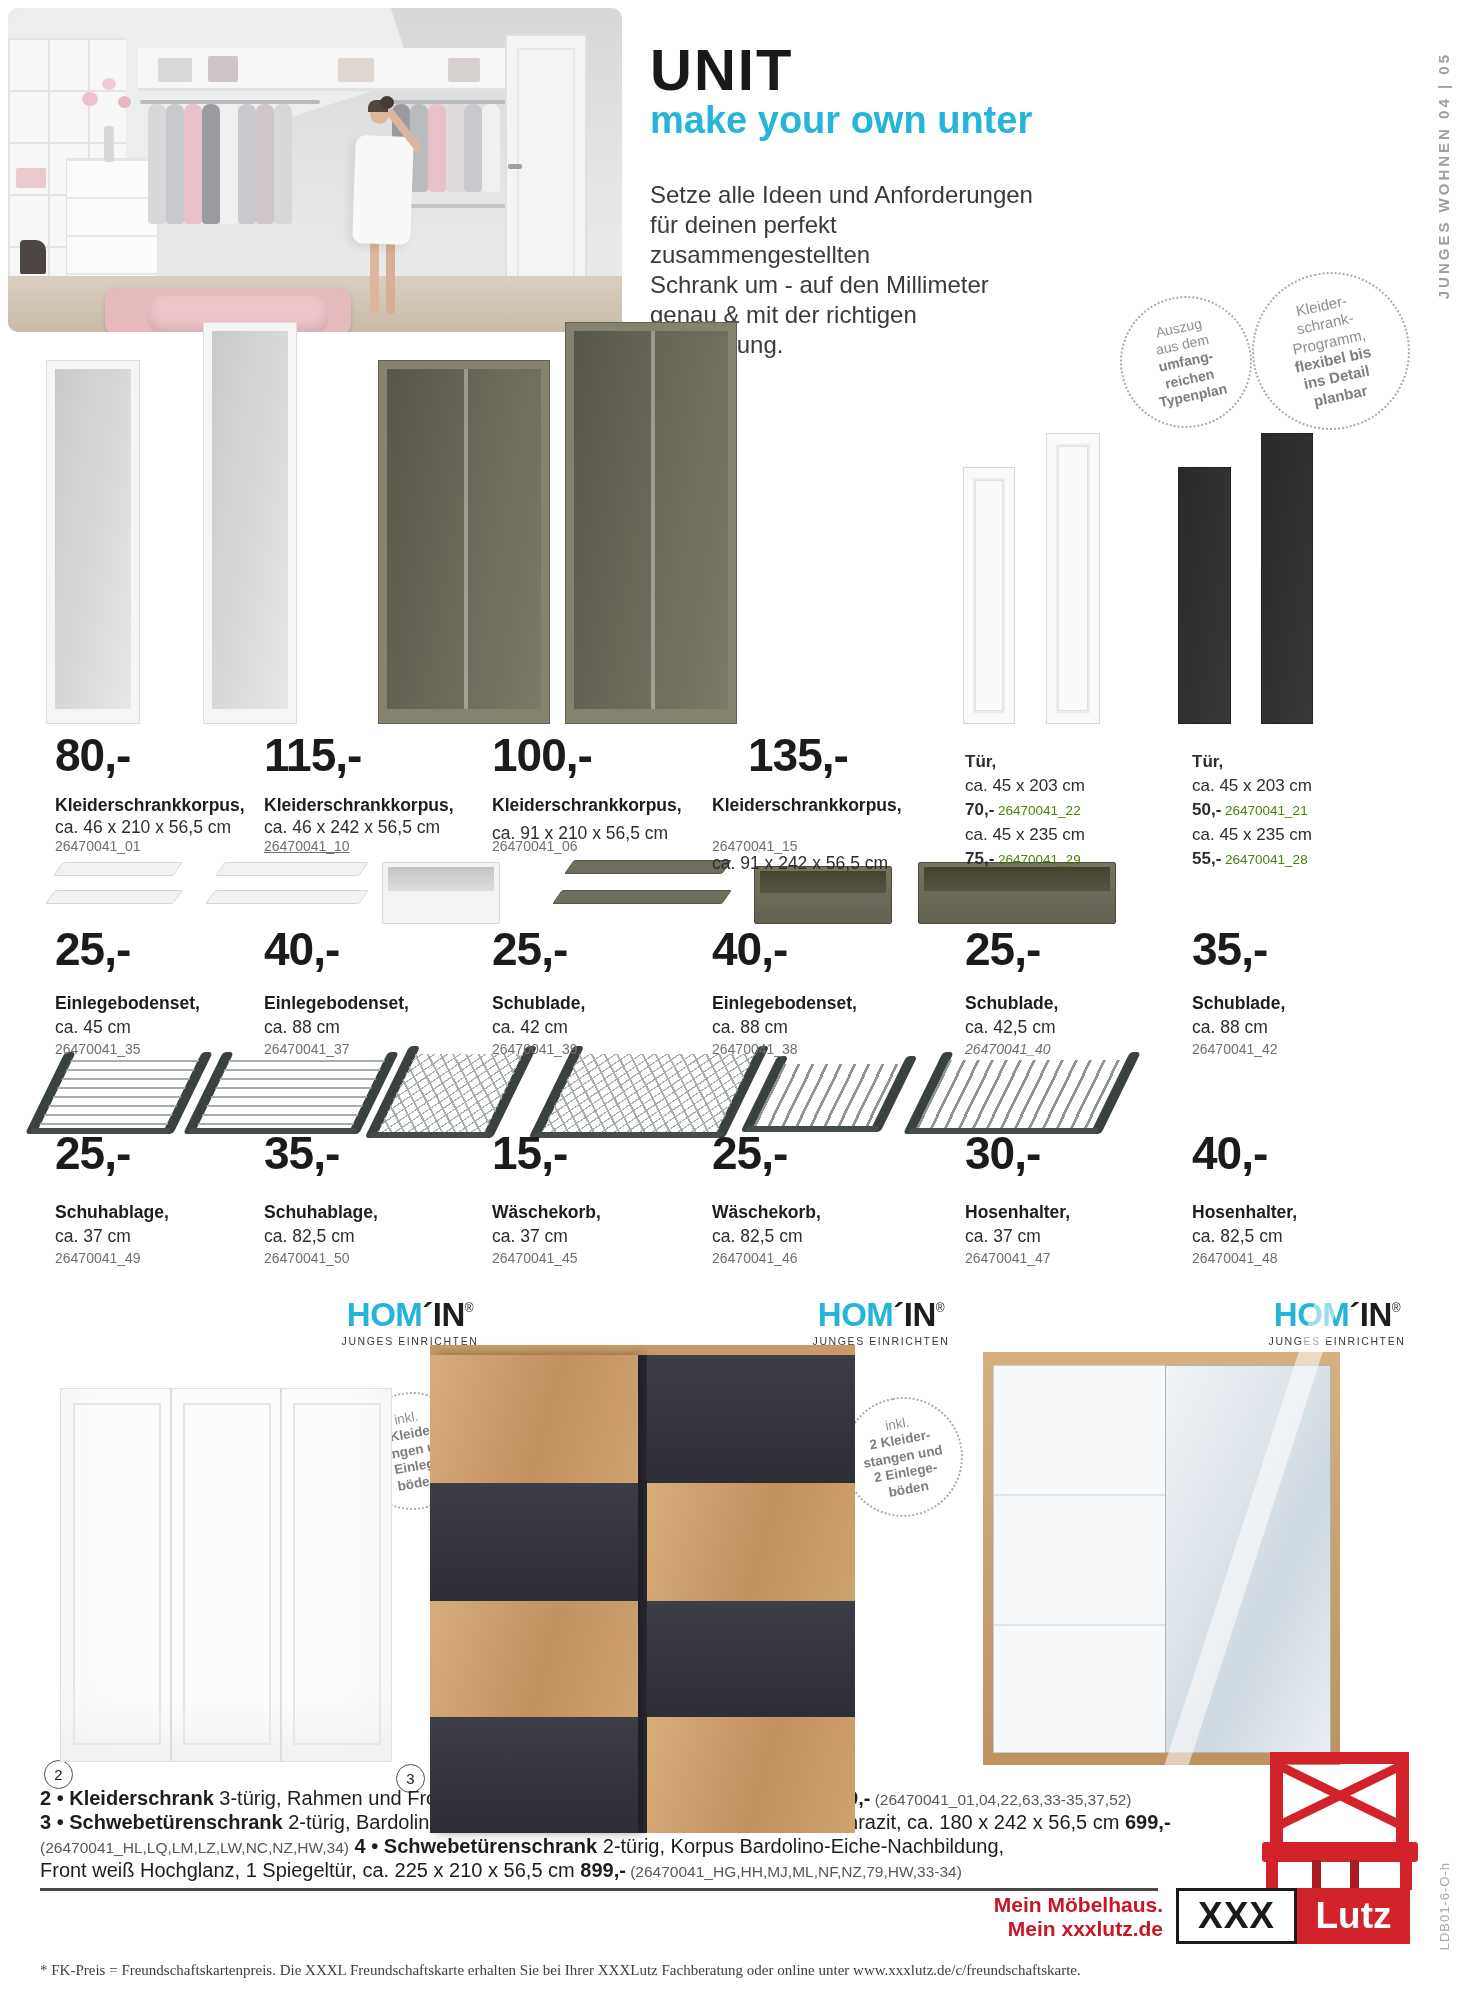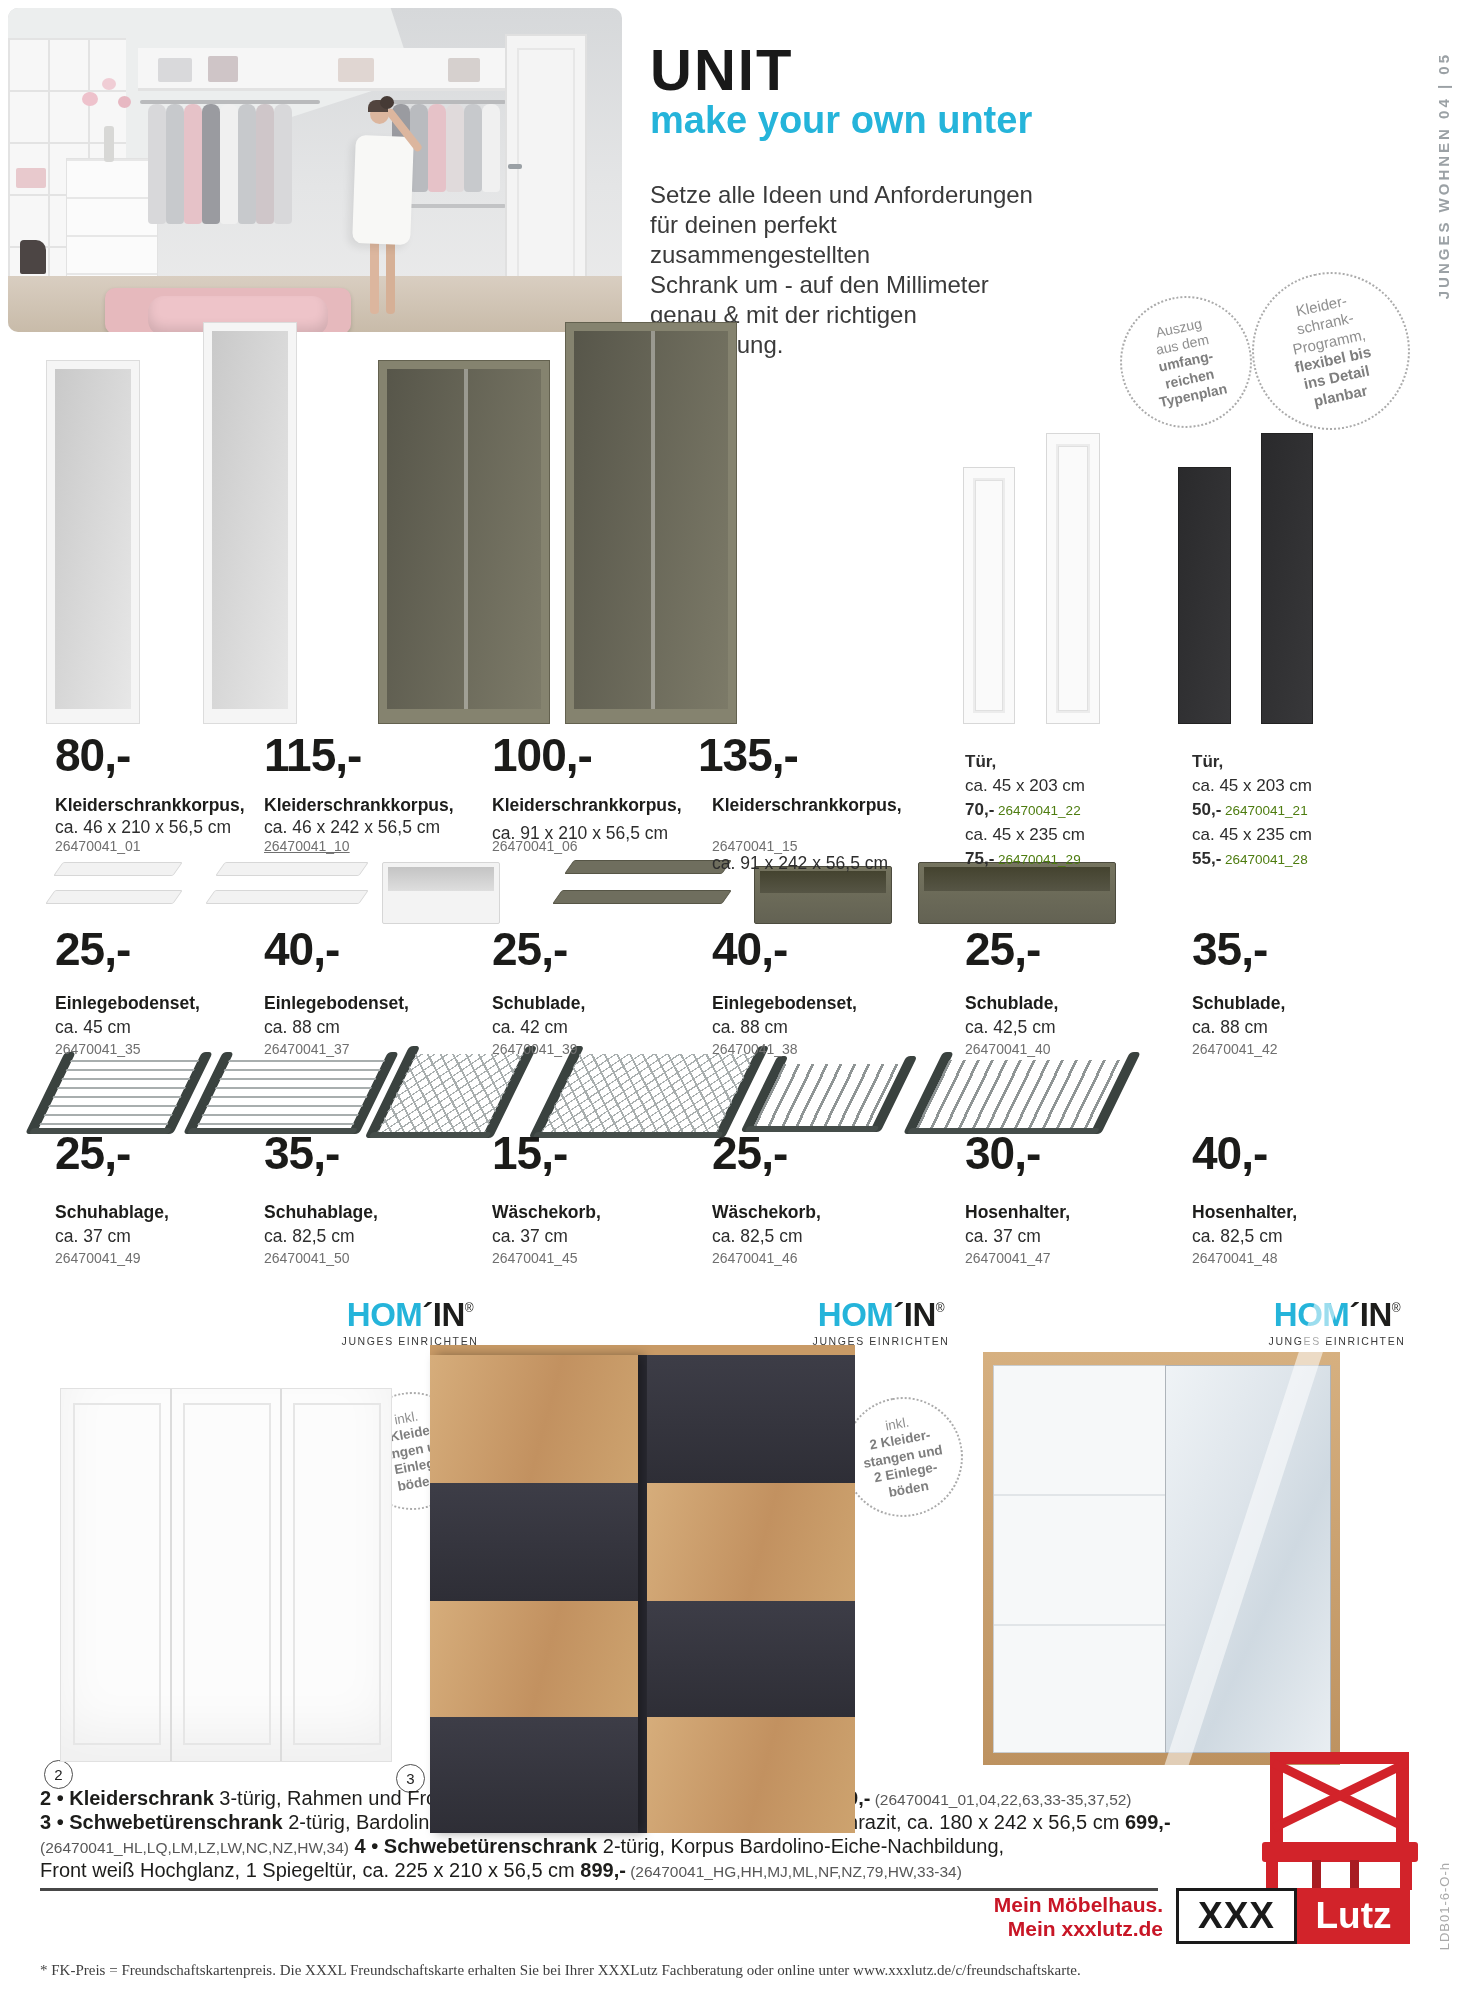--- a/index.html
+++ b/index.html
@@ -308,21 +308,21 @@
       <div class="abs pdims" style="left: 55px; top: 817px;">ca. 46 x 210 x 56,5 cm</div>
       <div class="abs pcode" style="left: 55px; top: 838px;">26470041_01</div>
       <div class="abs price" style="left: 264px; top: 728px;">115,-</div>
       <div class="abs pname" style="left: 264px; top: 795px;">Kleiderschrankkorpus,</div>
       <div class="abs pdims" style="left: 264px; top: 817px;">ca. 46 x 242 x 56,5 cm</div>
       <div class="abs pcode" style="left: 264px; top: 838px; text-decoration: underline;">26470041_10</div>
       <div class="abs price" style="left: 492px; top: 728px;">100,-</div>
       <div class="abs pname" style="left: 492px; top: 795px;">Kleiderschrankkorpus,</div>
       <div class="abs pdims" style="left: 492px; top: 817px; margin-top: 6px;">ca. 91 x 210 x 56,5 cm</div>
       <div class="abs pcode" style="left: 492px; top: 838px;">26470041_06</div>
-      <div class="abs price" style="left: 698px; top: 728px;">135,-</div>
+      <div class="abs price" style="left: 748px; top: 728px;">135,-</div>
       <div class="abs pname" style="left: 712px; top: 795px;">Kleiderschrankkorpus,</div>
       <div class="abs pdims" style="left: 712px; top: 853px;">ca. 91 x 242 x 56,5 cm</div>
       <div class="abs pcode" style="left: 712px; top: 838px;">26470041_15</div>
       <div class="abs doorcell" style="left: 965px; top: 750px;">
         <div class="nm">Tür,</div>
         <div>ca. 45 x 203 cm</div>
         <div><span class="pr">70,-</span><span class="cd"> 26470041_22</span></div>
         <div>ca. 45 x 235 cm</div>
         <div><span class="pr">75,-</span><span class="cd"> 26470041_29</span></div>
       </div>
@@ -345,21 +345,21 @@
       <div class="abs pname" style="left: 492px; top: 993px;">Schublade,</div>
       <div class="abs pdims" style="left: 492px; top: 1017px;">ca. 42 cm</div>
       <div class="abs pcode" style="left: 492px; top: 1041px;">26470041_39</div>
       <div class="abs price" style="left: 712px; top: 922px;">40,-</div>
       <div class="abs pname" style="left: 712px; top: 993px;">Einlegebodenset,</div>
       <div class="abs pdims" style="left: 712px; top: 1017px;">ca. 88 cm</div>
       <div class="abs pcode" style="left: 712px; top: 1041px;">26470041_38</div>
       <div class="abs price" style="left: 965px; top: 922px;">25,-</div>
       <div class="abs pname" style="left: 965px; top: 993px;">Schublade,</div>
       <div class="abs pdims" style="left: 965px; top: 1017px;">ca. 42,5 cm</div>
-      <div class="abs pcode" style="left: 965px; top: 1041px;">26470041_40</div>
+      <div class="abs pcode" style="left: 965px; top: 1041px; font-style: italic;">26470041_40</div>
       <div class="abs price" style="left: 1192px; top: 922px;">35,-</div>
       <div class="abs pname" style="left: 1192px; top: 993px;">Schublade,</div>
       <div class="abs pdims" style="left: 1192px; top: 1017px;">ca. 88 cm</div>
       <div class="abs pcode" style="left: 1192px; top: 1041px;">26470041_42</div>
       <div class="abs price" style="left: 55px; top: 1126px;">25,-</div>
       <div class="abs pname" style="left: 55px; top: 1202px;">Schuhablage,</div>
       <div class="abs pdims" style="left: 55px; top: 1226px;">ca. 37 cm</div>
       <div class="abs pcode" style="left: 55px; top: 1250px;">26470041_49</div>
       <div class="abs price" style="left: 264px; top: 1126px;">35,-</div>
       <div class="abs pname" style="left: 264px; top: 1202px;">Schuhablage,</div>

